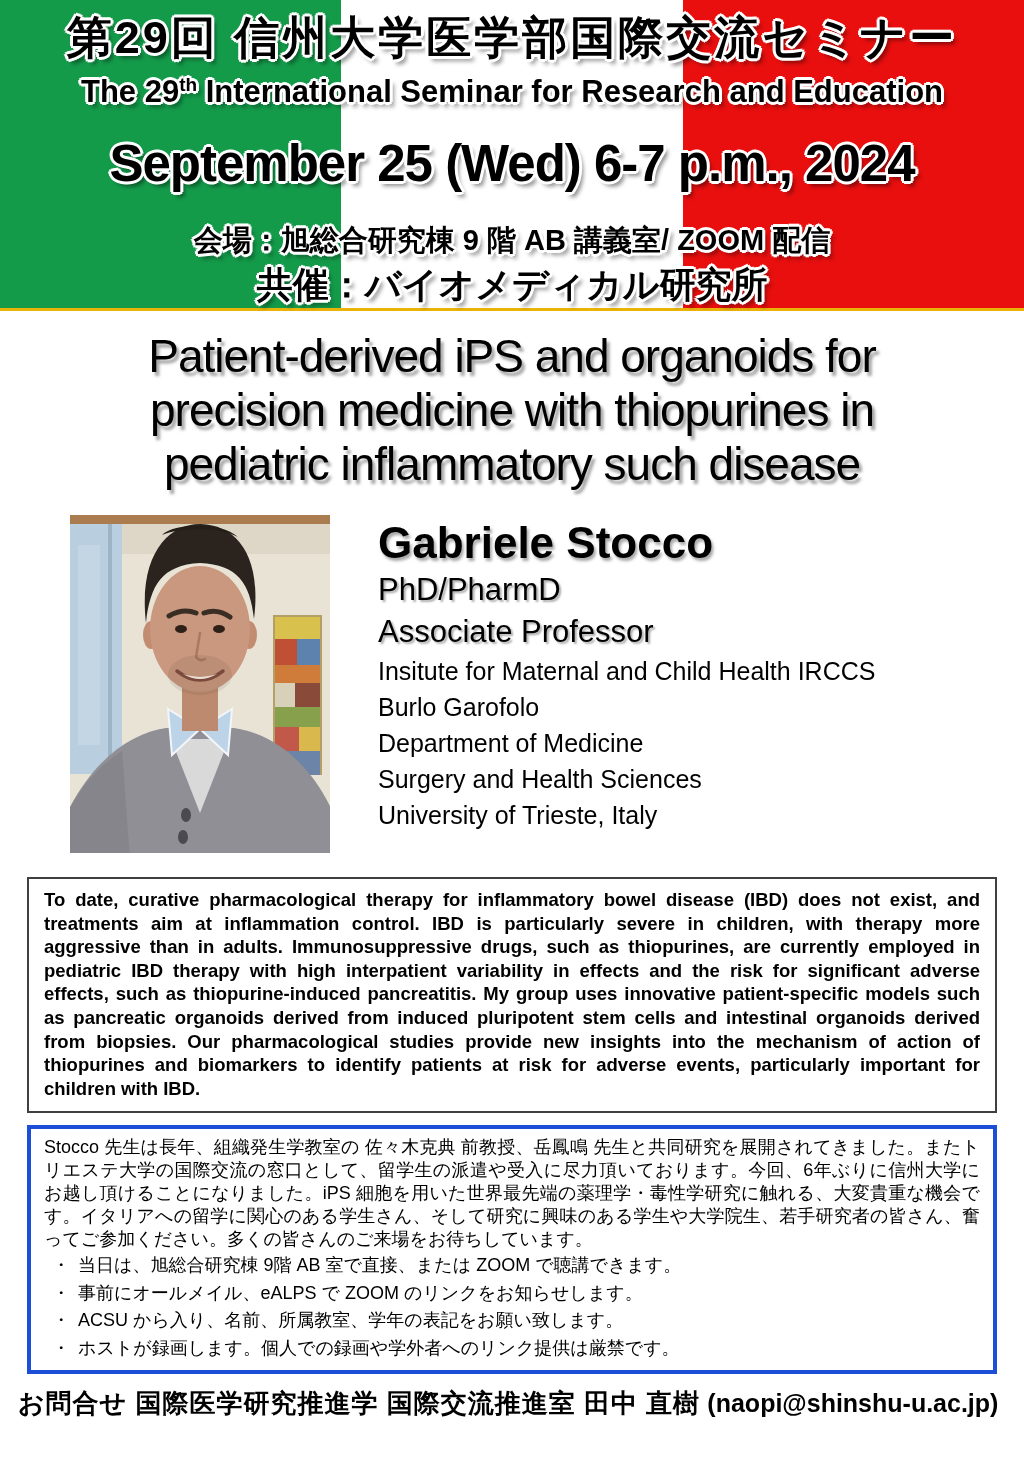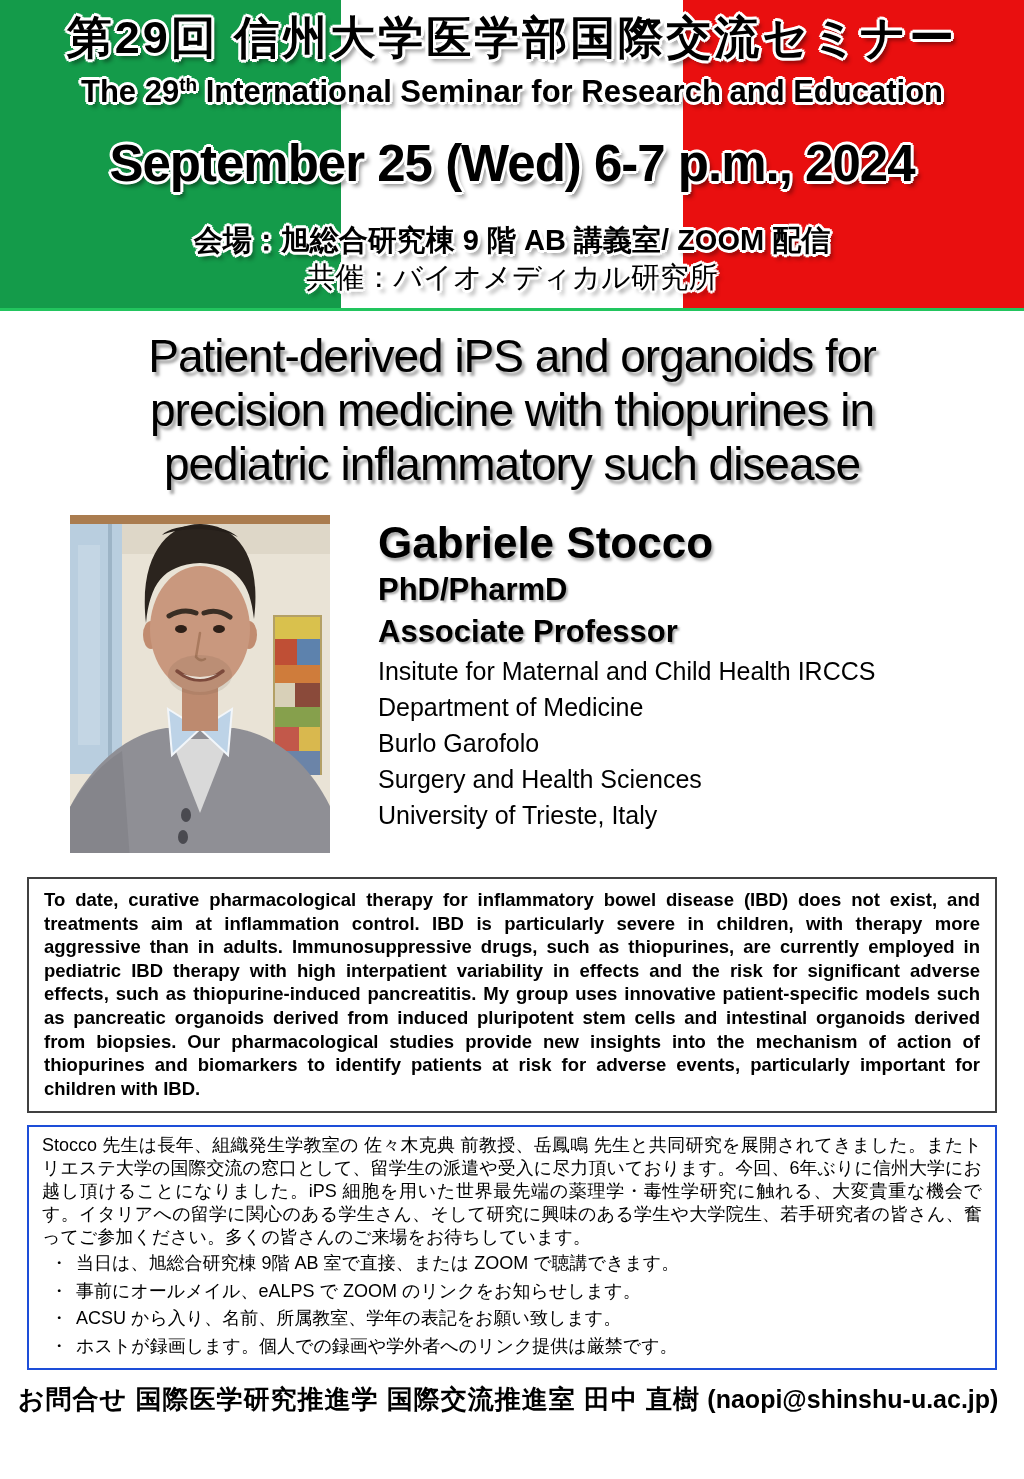--- a/index.html
+++ b/index.html
@@ -3,66 +3,66 @@
 <meta charset="utf-8">
 <style>
   html,body{margin:0;padding:0;}
   body{
     width:1024px;height:1479px;background:#ffffff;overflow:hidden;
     font-family:"Liberation Sans","DejaVu Sans",sans-serif;color:#000;
   }
   .poster{position:relative;width:1024px;height:1479px;}
 
   
-  .flag-banner{position:relative;height:308px;border-bottom:3px solid #22c55e;}
+  .flag-banner{position:relative;height:308px;border-bottom:3px solid #eab308;}
   .stripe{position:absolute;top:0;bottom:0;}
   .stripe-green{left:0;width:341px;background:#149b4a;}
   .stripe-white{left:341px;width:342px;background:#ffffff;}
   .stripe-red{left:683px;right:0;background:#e90f0f;}
   .banner-content{position:relative;text-align:center;padding-top:10px;}
   .outline{
     text-shadow:
       -2px -2px 0 #fff, 2px -2px 0 #fff, -2px 2px 0 #fff, 2px 2px 0 #fff,
       -3px 0 0 #fff, 3px 0 0 #fff, 0 -3px 0 #fff, 0 3px 0 #fff,
       4px 5px 4px rgba(0,0,0,0.45);
   }
   .jp-title{font-size:45px;font-weight:bold;letter-spacing:3px;line-height:56px;}
   .en-subtitle{font-size:31px;font-weight:bold;line-height:36px;margin-top:1px;}
   .en-subtitle sup{font-size:19px;}
   .datetime{font-size:51px;font-weight:bold;line-height:60px;margin-top:24px;letter-spacing:-1px;}
   .venue{font-size:29px;font-weight:bold;line-height:36px;margin-top:28px;}
-  .cohost{font-size:29px;font-weight:normal;line-height:36px;margin-top:1px;}
+  .cohost{font-size:36px;font-weight:bold;line-height:36px;margin-top:9px;}
 
   
   .talk-title{
     text-align:center;padding-top:18px;font-size:46px;font-weight:normal;
     line-height:54px;letter-spacing:-1px;
     text-shadow:3px 4px 3px rgba(90,90,90,0.55);
   }
 
   
   .speaker{display:flex;padding:24px 0 0 70px;}
   .photo-frame{width:260px;height:338px;flex:0 0 auto;}
   .photo-frame svg{display:block;}
   .speaker-info{margin-left:48px;padding-top:2px;}
   .speaker-name{font-size:44px;font-weight:bold;line-height:52px;text-shadow:2px 3px 3px rgba(110,110,110,0.6);}
-  .speaker-degree,.speaker-position{font-size:31px;font-weight:bold;line-height:42px;text-shadow:2px 2px 2px rgba(110,110,110,0.55);}
+  .speaker-degree,.speaker-position{font-size:31px;font-weight:normal;line-height:42px;text-shadow:2px 2px 2px rgba(110,110,110,0.55);}
   .speaker-affil{font-size:25px;line-height:36px;}
 
   
   .abstract-box{
     margin:24px 27px 0 27px;border:2px solid #404040;background:#fff;
     padding:9px 15px 11px 15px;
     font-weight:bold;
   }
   .abstract-text{margin:0;font-size:18.5px;line-height:23.6px;text-align:justify;}
 
   
   .notes-box{
-    margin:12px 27px 0 27px;border:2px solid #1d4ed8;background:#fff;
+    margin:12px 27px 0 27px;border:4px solid #1d4ed8;background:#fff;
     padding:7px 13px 8px 13px;
   }
   .notes-paragraph{margin:0;font-size:18px;line-height:22.8px;text-align:justify;}
   .notes-bullets{list-style:none;margin:2px 0 0 0;padding:0;}
   .notes-bullets li{font-size:18px;line-height:27.5px;padding-left:8px;}
   .bullet-dot{margin-right:8px;}
 
   
   .contact-footer{margin:12px 0 0 18px;font-size:26px;white-space:nowrap;}
   .contact-bold{font-weight:bold;letter-spacing:1px;}
@@ -154,22 +154,22 @@
           <path d="M107,156 Q130,174 153,156" stroke="#7c4a3c" stroke-width="3.5" fill="none" stroke-linecap="round"></path>
           <path d="M113,159 Q130,169 147,159 Q130,165 113,159 Z" fill="#e9e1d5"></path>
         </g>
       </svg>
     </div>
     <div class="speaker-info">
       <div class="speaker-name">Gabriele Stocco</div>
       <div class="speaker-degree">PhD/PharmD</div>
       <div class="speaker-position">Associate Professor</div>
       <div class="speaker-affil">Insitute for Maternal and Child Health IRCCS</div>
+      <div class="speaker-affil">Burlo Garofolo</div>
       <div class="speaker-affil">Department of Medicine</div>
-      <div class="speaker-affil">Burlo Garofolo</div>
       <div class="speaker-affil">Surgery and Health Sciences</div>
       <div class="speaker-affil">University of Trieste, Italy</div>
     </div>
   </section>
 
   <section class="abstract-box">
     <p class="abstract-text">To date, curative pharmacological therapy for inflammatory bowel disease (IBD) does not exist, and treatments aim at inflammation control. IBD is particularly severe in children, with therapy more aggressive than in adults. Immunosuppressive drugs, such as thiopurines, are currently employed in pediatric IBD therapy with high interpatient variability in effects and the risk for significant adverse effects, such as thiopurine-induced pancreatitis. My group uses innovative patient-specific models such as pancreatic organoids derived from induced pluripotent stem cells and intestinal organoids derived from biopsies. Our pharmacological studies provide new insights into the mechanism of action of thiopurines and biomarkers to identify patients at risk for adverse events, particularly important for children with IBD.</p>
   </section>
 
   <section class="notes-box">

